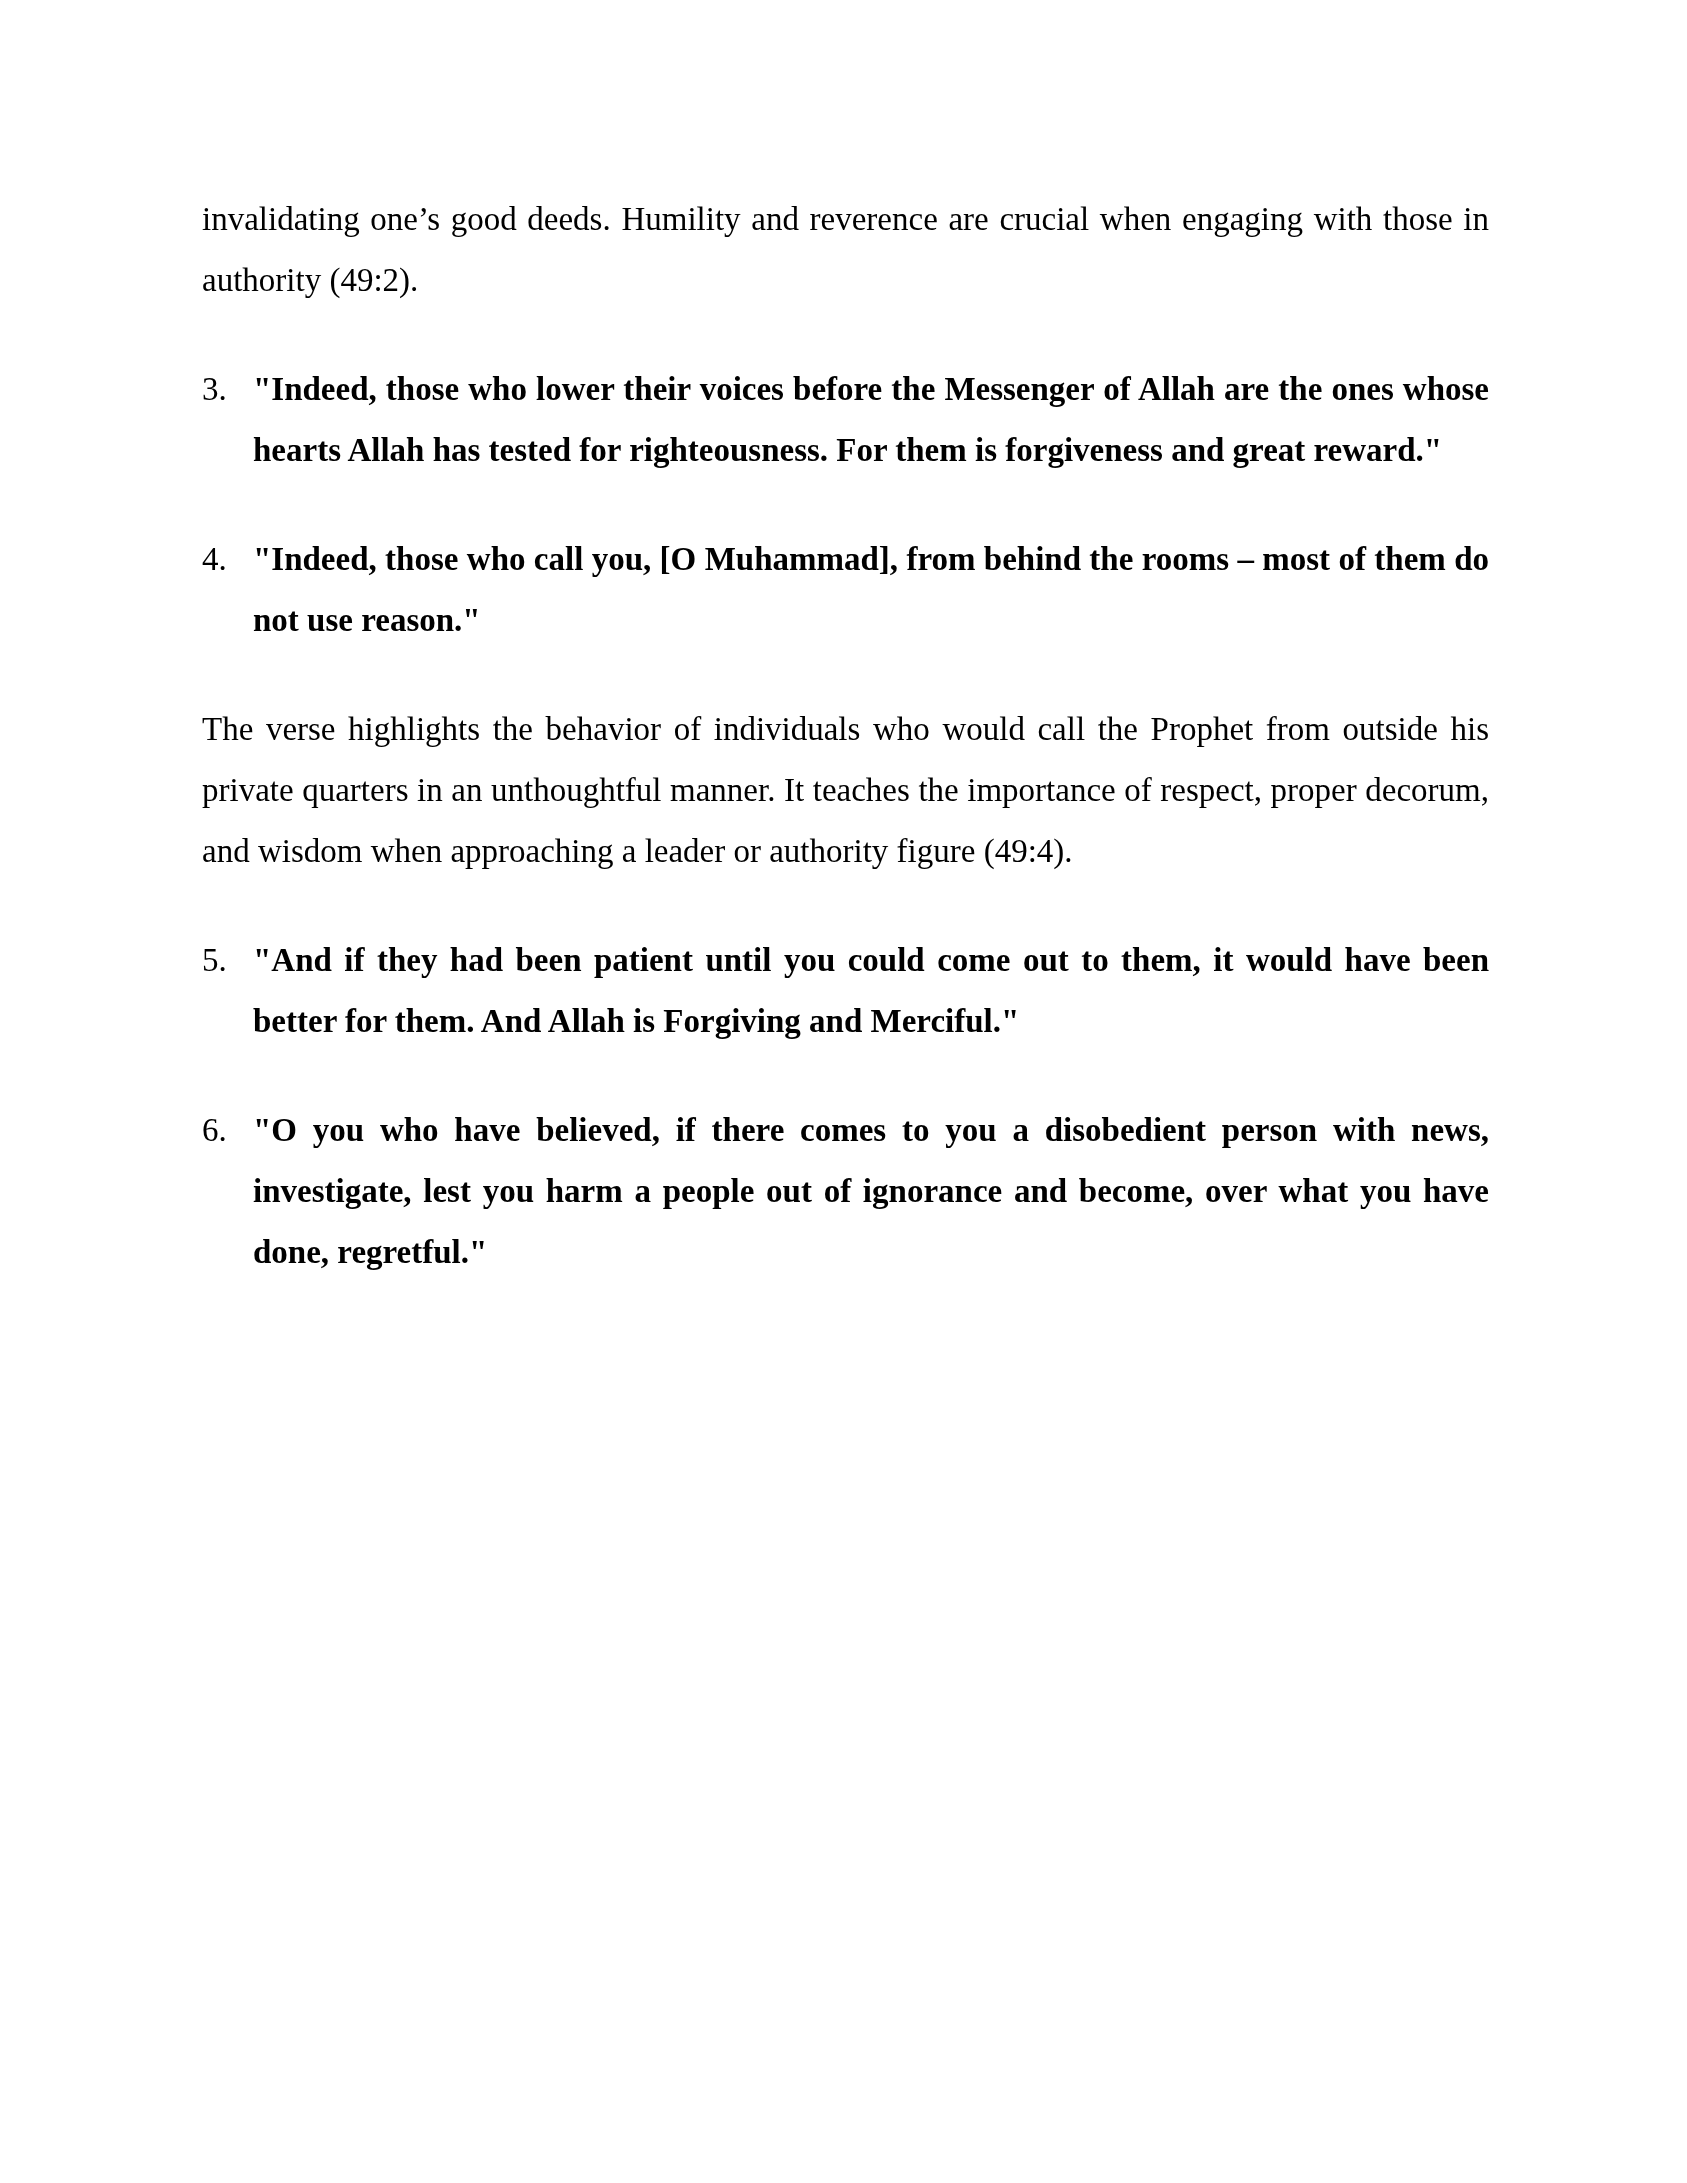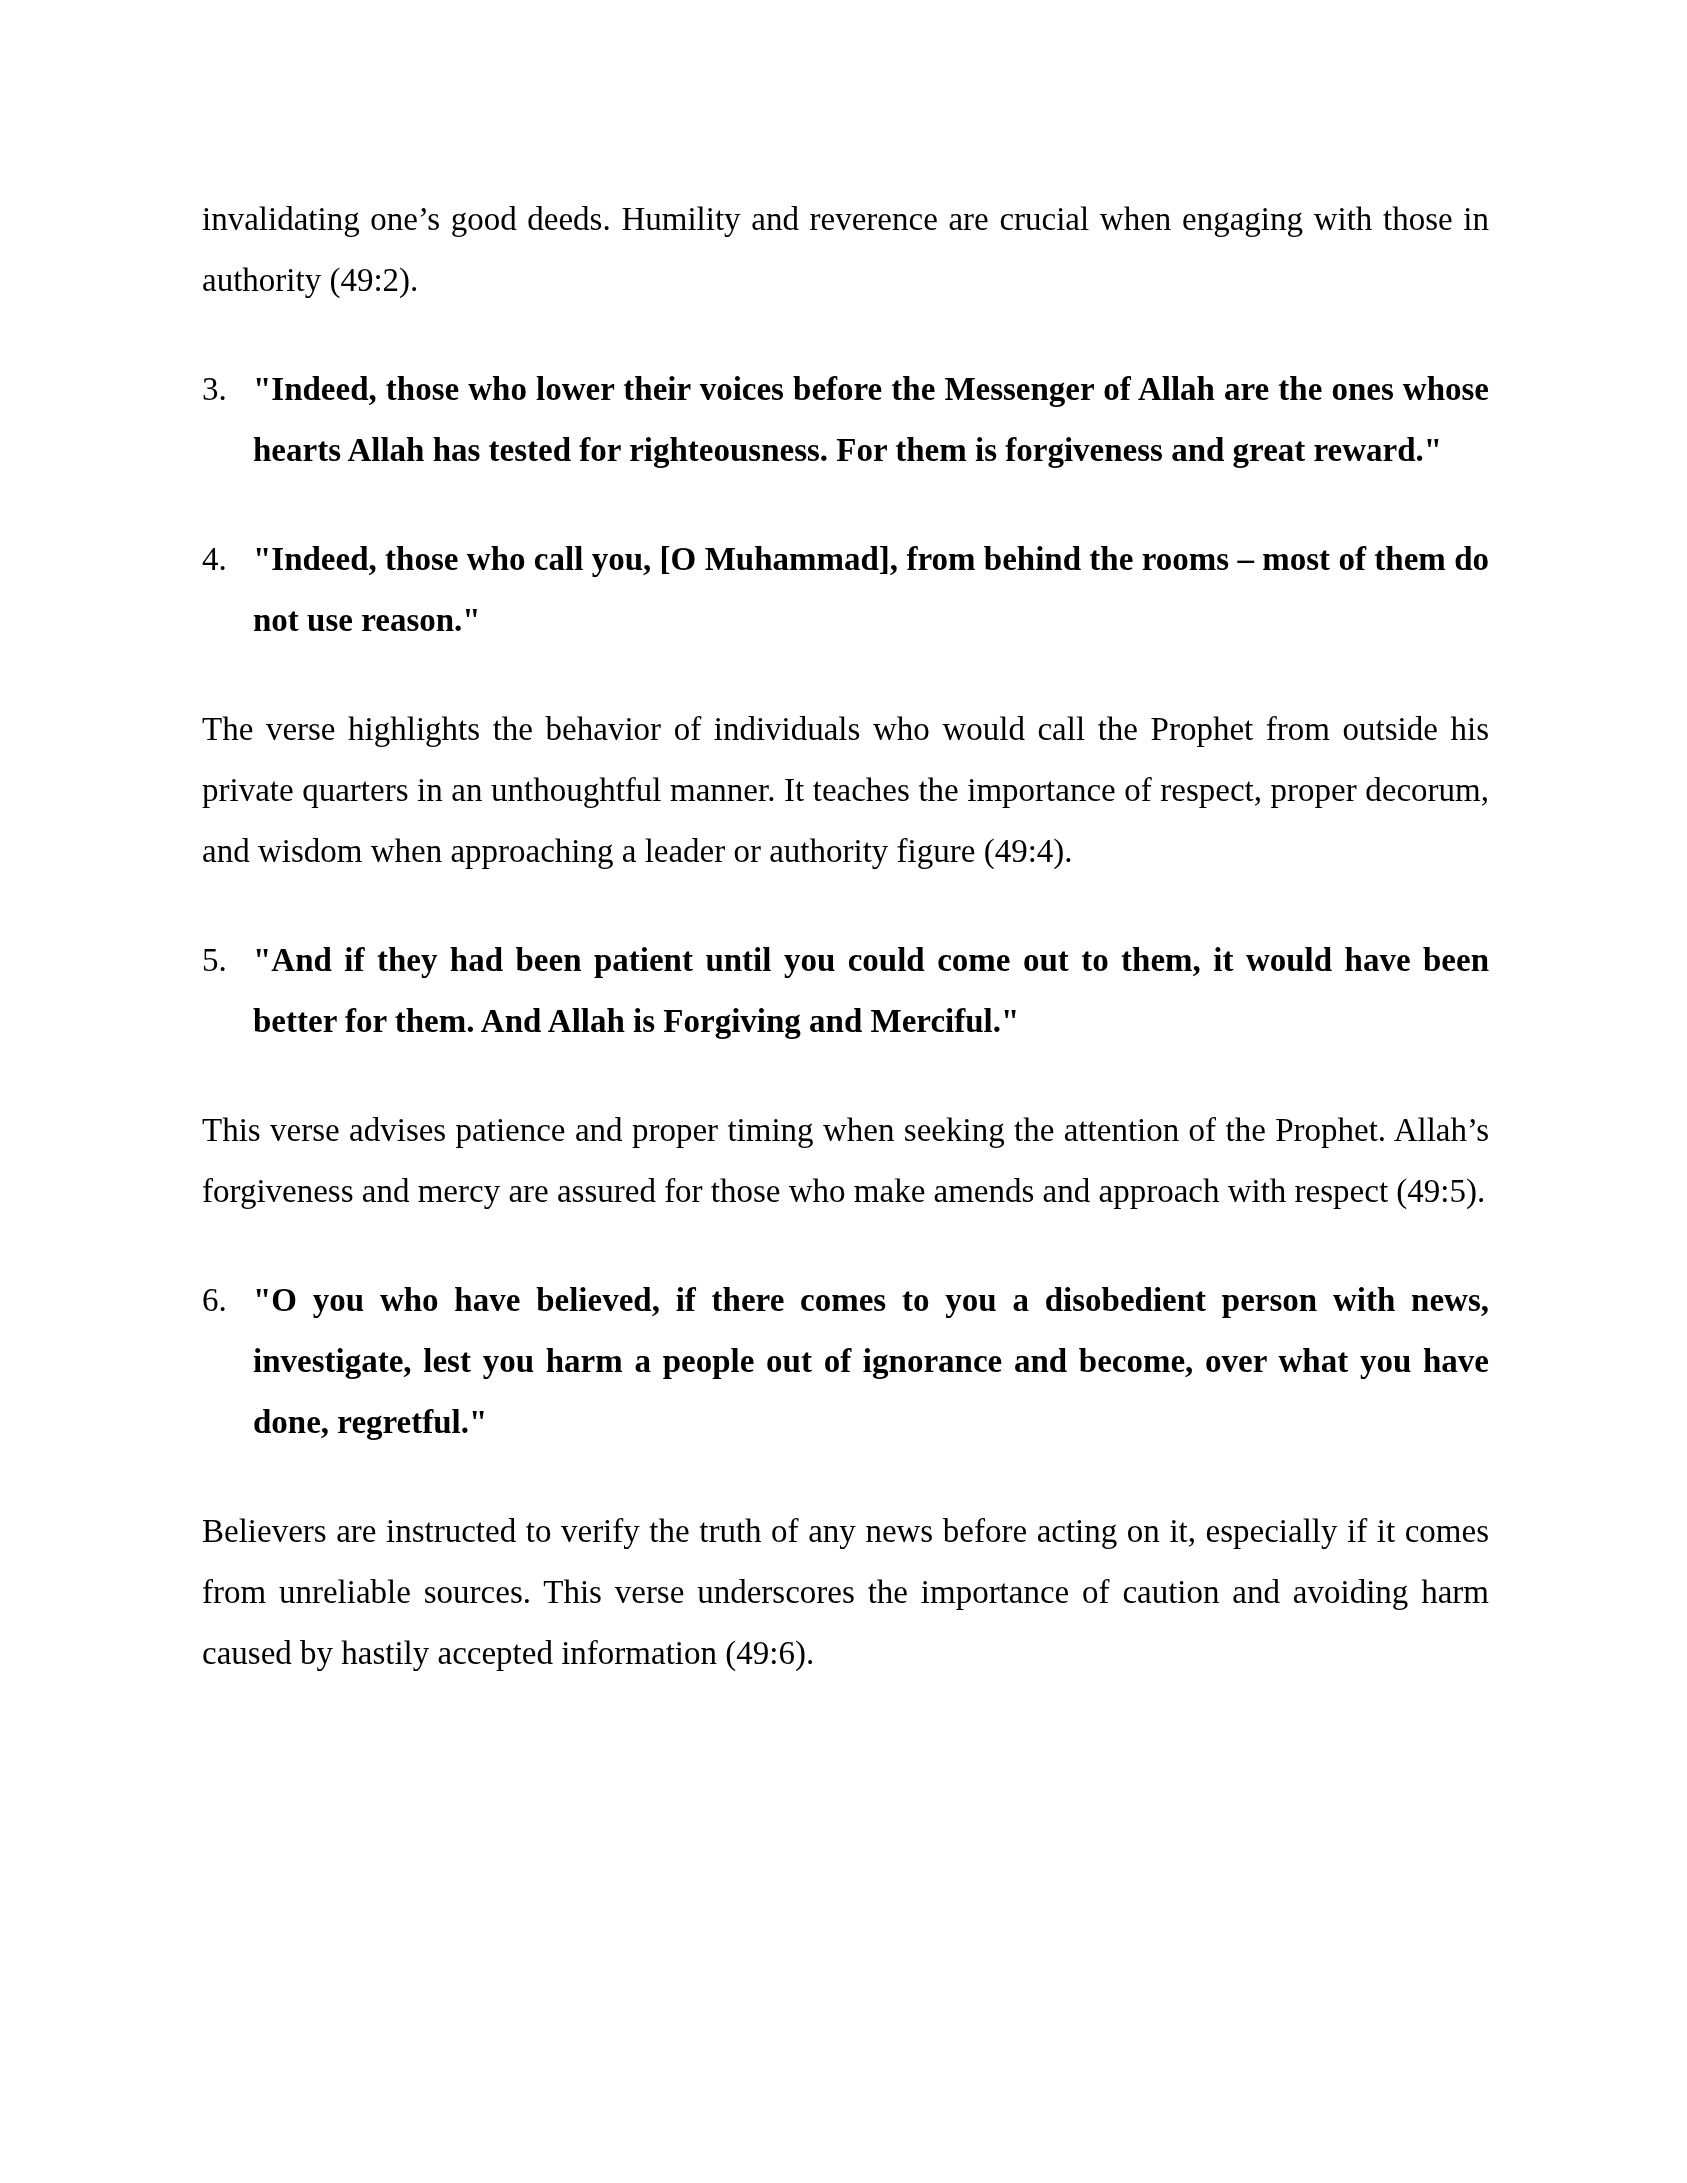--- a/index.html
+++ b/index.html
@@ -67,23 +67,21 @@
     <span class="quote">"Indeed, those who call you, [O Muhammad], from behind the rooms – most of them do not use reason."</span>
   </div>
 
   <p class="para">The verse highlights the behavior of individuals who would call the Prophet from outside his private quarters in an unthoughtful manner. It teaches the importance of respect, proper decorum, and wisdom when approaching a leader or authority figure (49:4).</p>
 
   <div class="list-item">
     <span class="num">5.</span>
     <span class="quote">"And if they had been patient until you could come out to them, it would have been better for them. And Allah is Forgiving and Merciful."</span>
   </div>
 
-  <p class="para">This verse advises patience and proper timing when seeking the attention of the Prophet. Allah’s forgiveness and mercy are assured for those who make amends and approach with respect (49:5).</p>
 
   <div class="list-item">
     <span class="num">6.</span>
     <span class="quote">"O you who have believed, if there comes to you a disobedient person with news, investigate, lest you harm a people out of ignorance and become, over what you have done, regretful."</span>
   </div>
 
-  <p class="para">Believers are instructed to verify the truth of any news before acting on it, especially if it comes from unreliable sources. This verse underscores the importance of caution and avoiding harm caused by hastily accepted information (49:6).</p>
 
 </div>
 
 
 </body></html>

